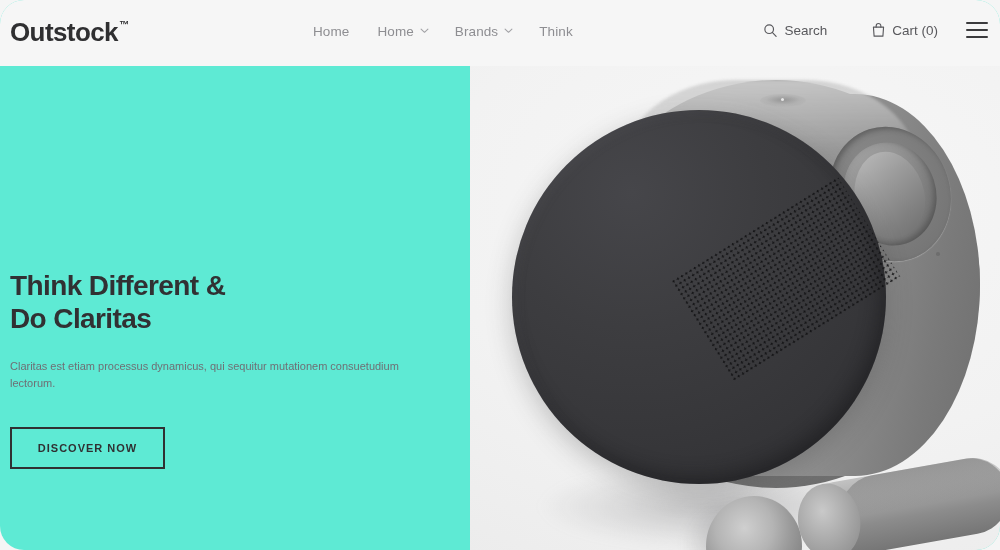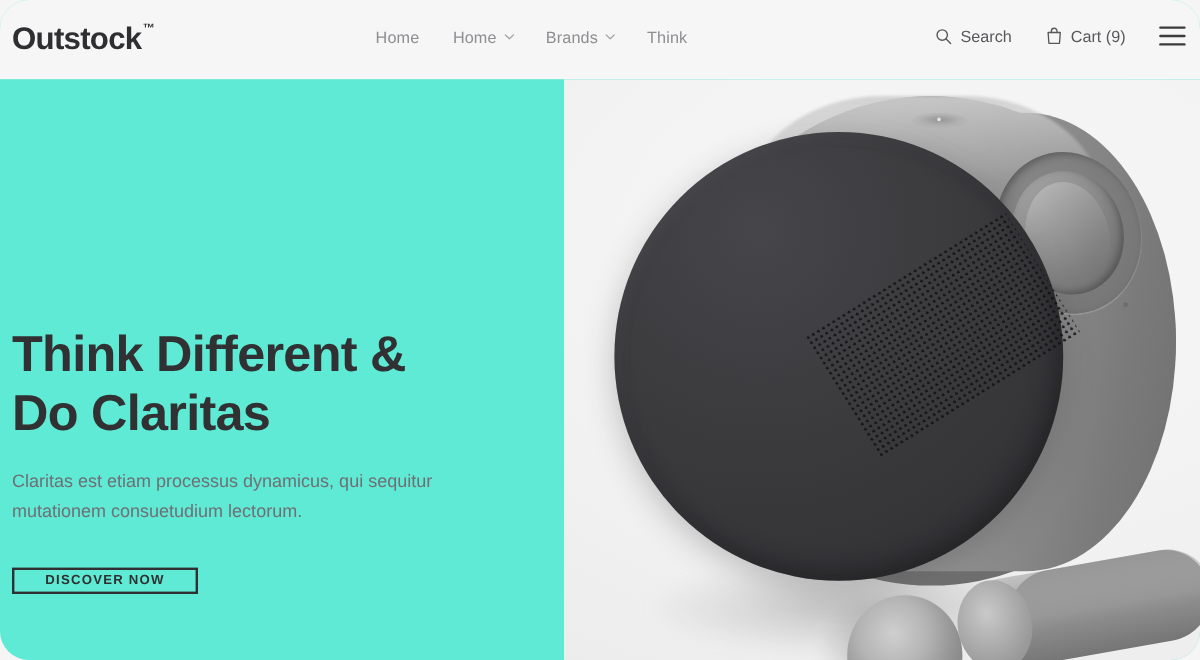--- a/index.html
+++ b/index.html
@@ -42,42 +42,42 @@
   .chev svg { display:block; }
 
   .utils {
     position:absolute; right:12px; top:22px;
     display:flex; align-items:center; gap:0;
   }
   .util {
     display:flex; align-items:center; gap:6px;
     font-size:13.5px; color:#58585c; cursor:pointer; white-space:nowrap;
   }
-  .util.search { margin-right:28px; }
+  .util.search { margin-right:44px; }
   .util.cart { margin-right:28px; }
   .icon-svg { display:block; }
 
   .burger { width:22px; height:16px; display:flex; flex-direction:column; justify-content:space-between; cursor:pointer; }
   .burger span { display:block; width:22px; height:2.4px; background:#3b3b3d; border-radius:1px; }
 
   
   .hero-copy { position:absolute; left:10px; top:270px; width:430px; z-index:30; }
   .headline {
-    font-size:42px; line-height:1.17; font-weight:bold;
+    font-size:28px; line-height:1.17; font-weight:bold;
     color:#313133; letter-spacing:-0.6px;
   }
   .subcopy {
     margin-top:22px;
-    font-size:15px; line-height:1.62; color:#6f6f74;
+    font-size:11px; line-height:1.62; color:#6f6f74;
     width:400px;
   }
   .cta {
     margin-top:34px;
     display:inline-flex; align-items:center; justify-content:center;
-    width:155px; height:22px;
+    width:155px; height:42px;
     border:2px solid #303032; background:transparent;
     font-size:11px; font-weight:bold; letter-spacing:1.0px; color:#303032;
     cursor:pointer;
   }
 
   
   .product-stage {
     position:absolute; left:470px; top:66px; width:530px; height:484px;
     overflow:hidden; z-index:10;
   }
@@ -248,21 +248,21 @@
         <span>Search</span>
       </div>
 
       <div class="util cart">
         <span>
           <svg class="icon-svg" width="15" height="16" viewBox="0 0 16 17">
             <path d="M2.6 5.4 H13.4 L12.7 15 H3.3 Z" fill="none" stroke="#58585c" stroke-width="1.2" stroke-linejoin="round"></path>
             <path d="M5.5 5.4 V4.1 a2.5 2.5 0 0 1 5 0 V5.4" fill="none" stroke="#58585c" stroke-width="1.2" stroke-linecap="round"></path>
           </svg>
         </span>
-        <span>Cart (9)</span>
+        <span>Cart (0)</span>
       </div>
 
       <div class="burger">
         <span></span>
         <span></span>
         <span></span>
       </div>
 
     </div>
   </div>

